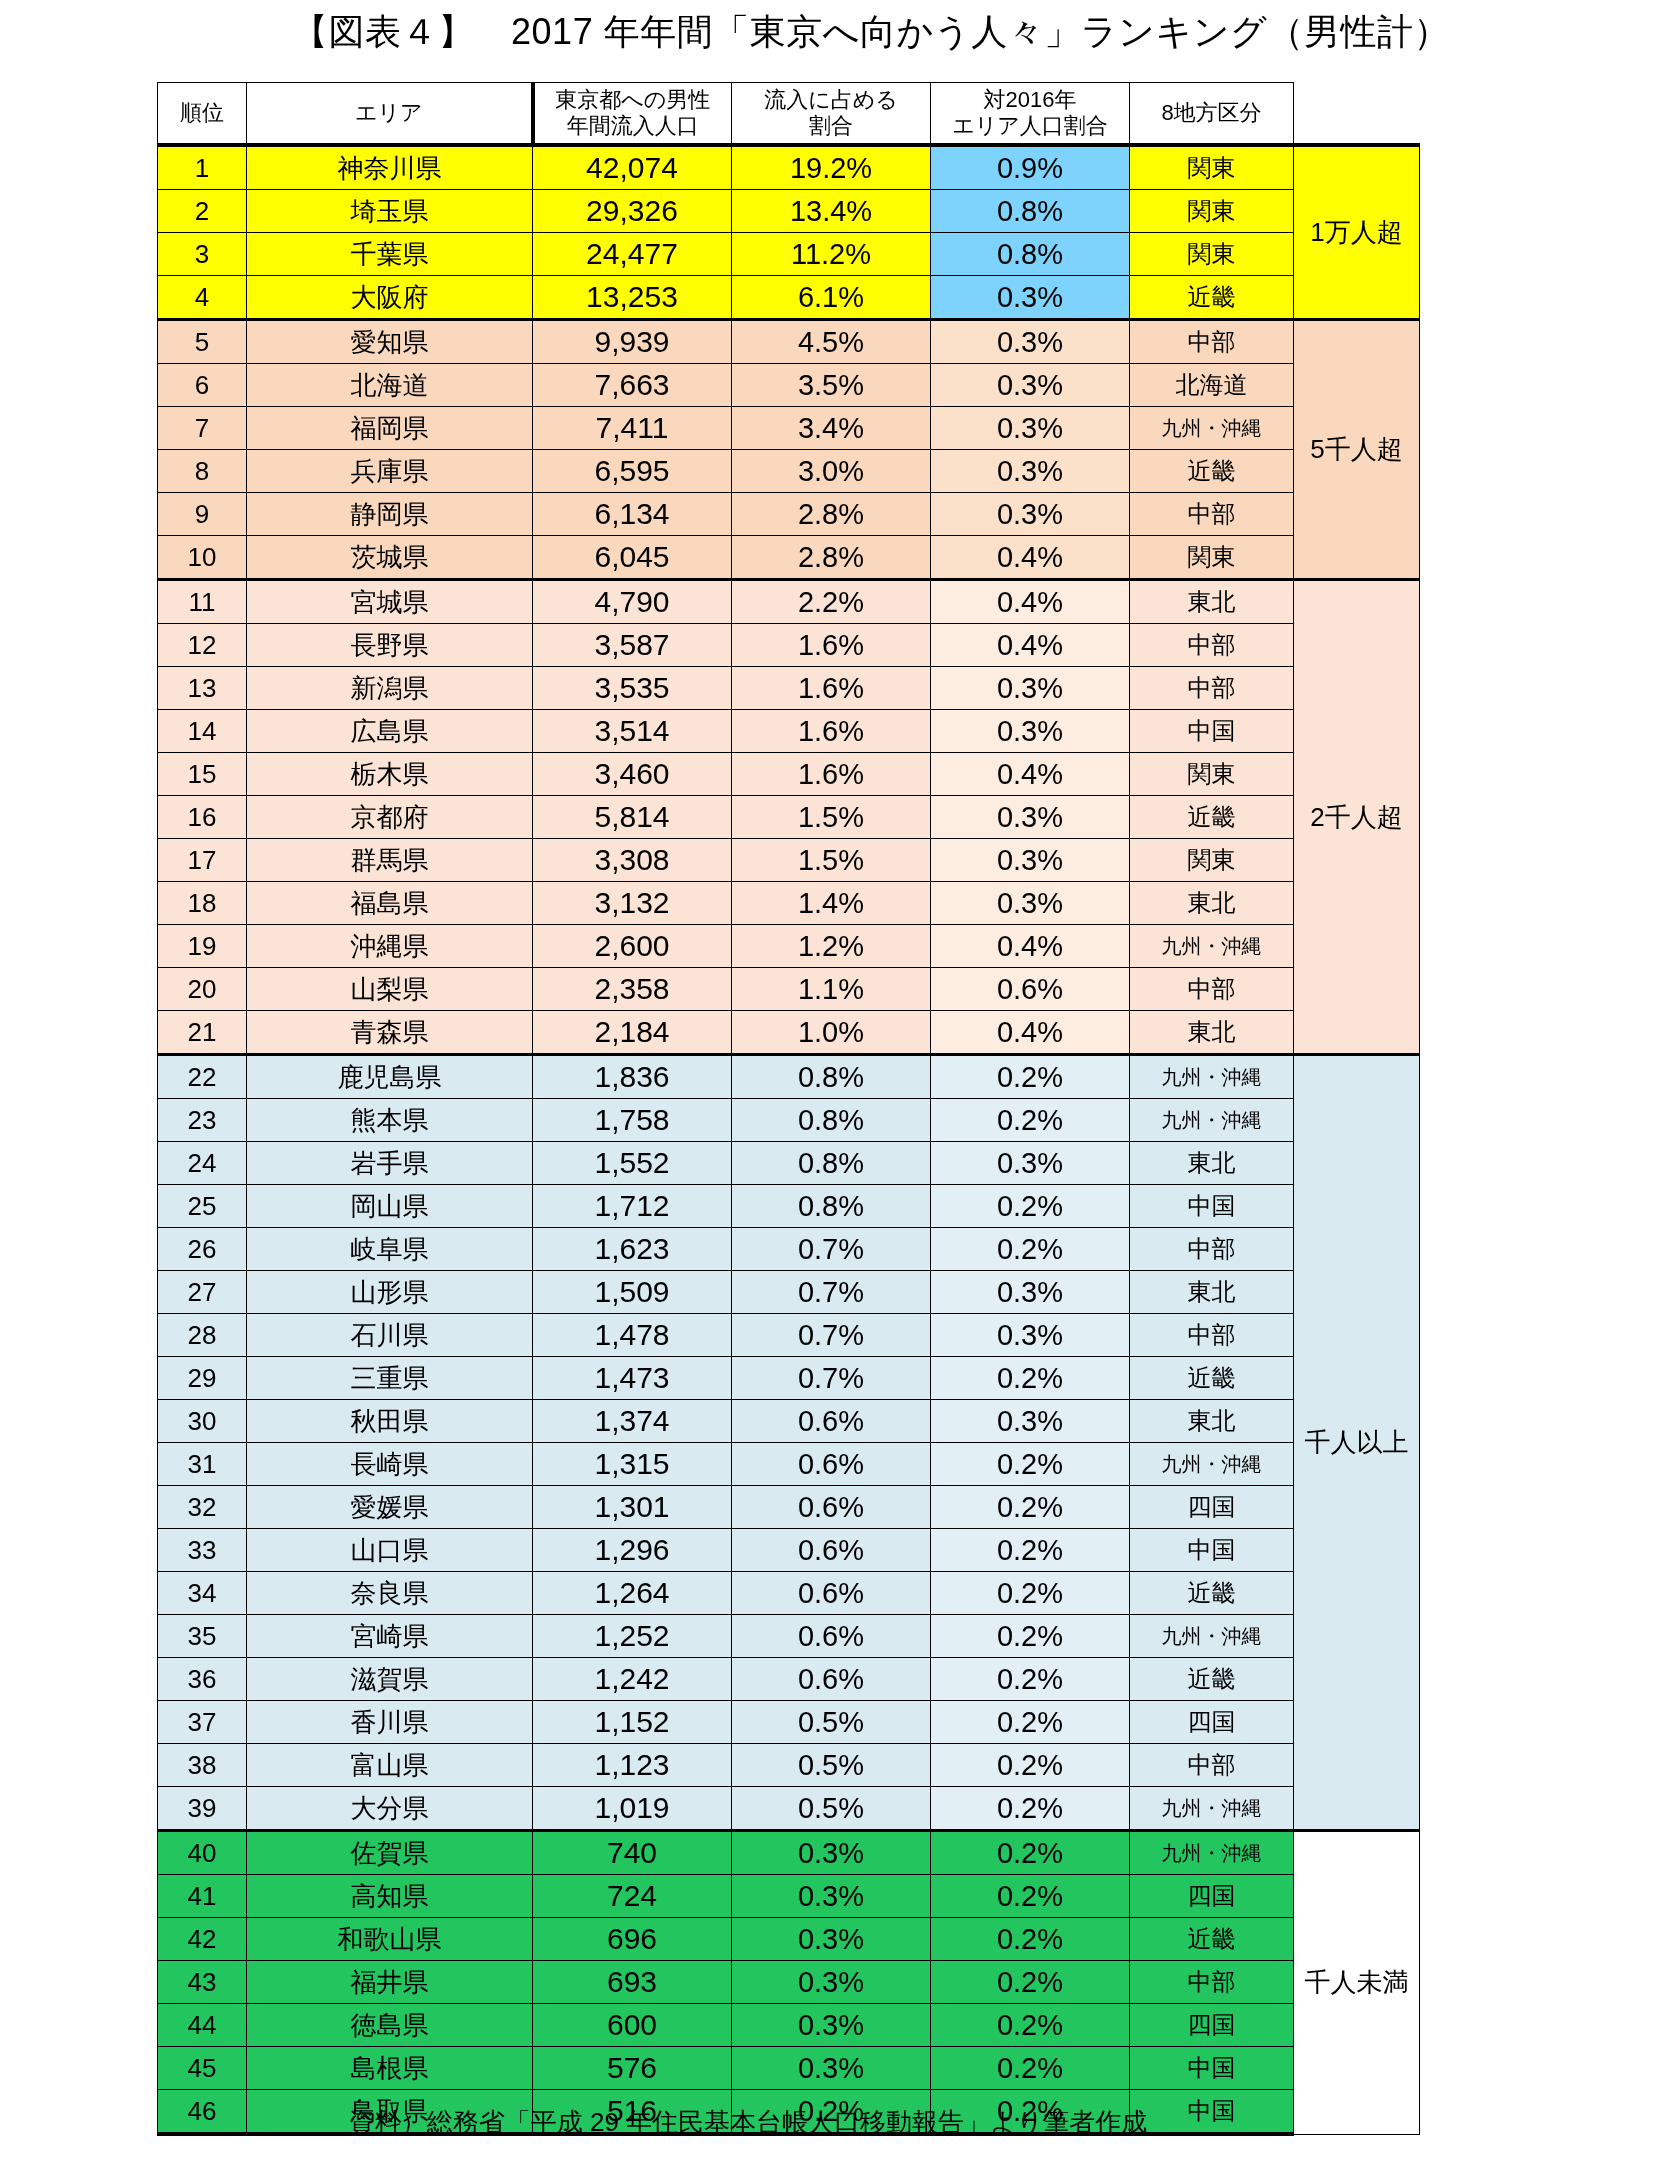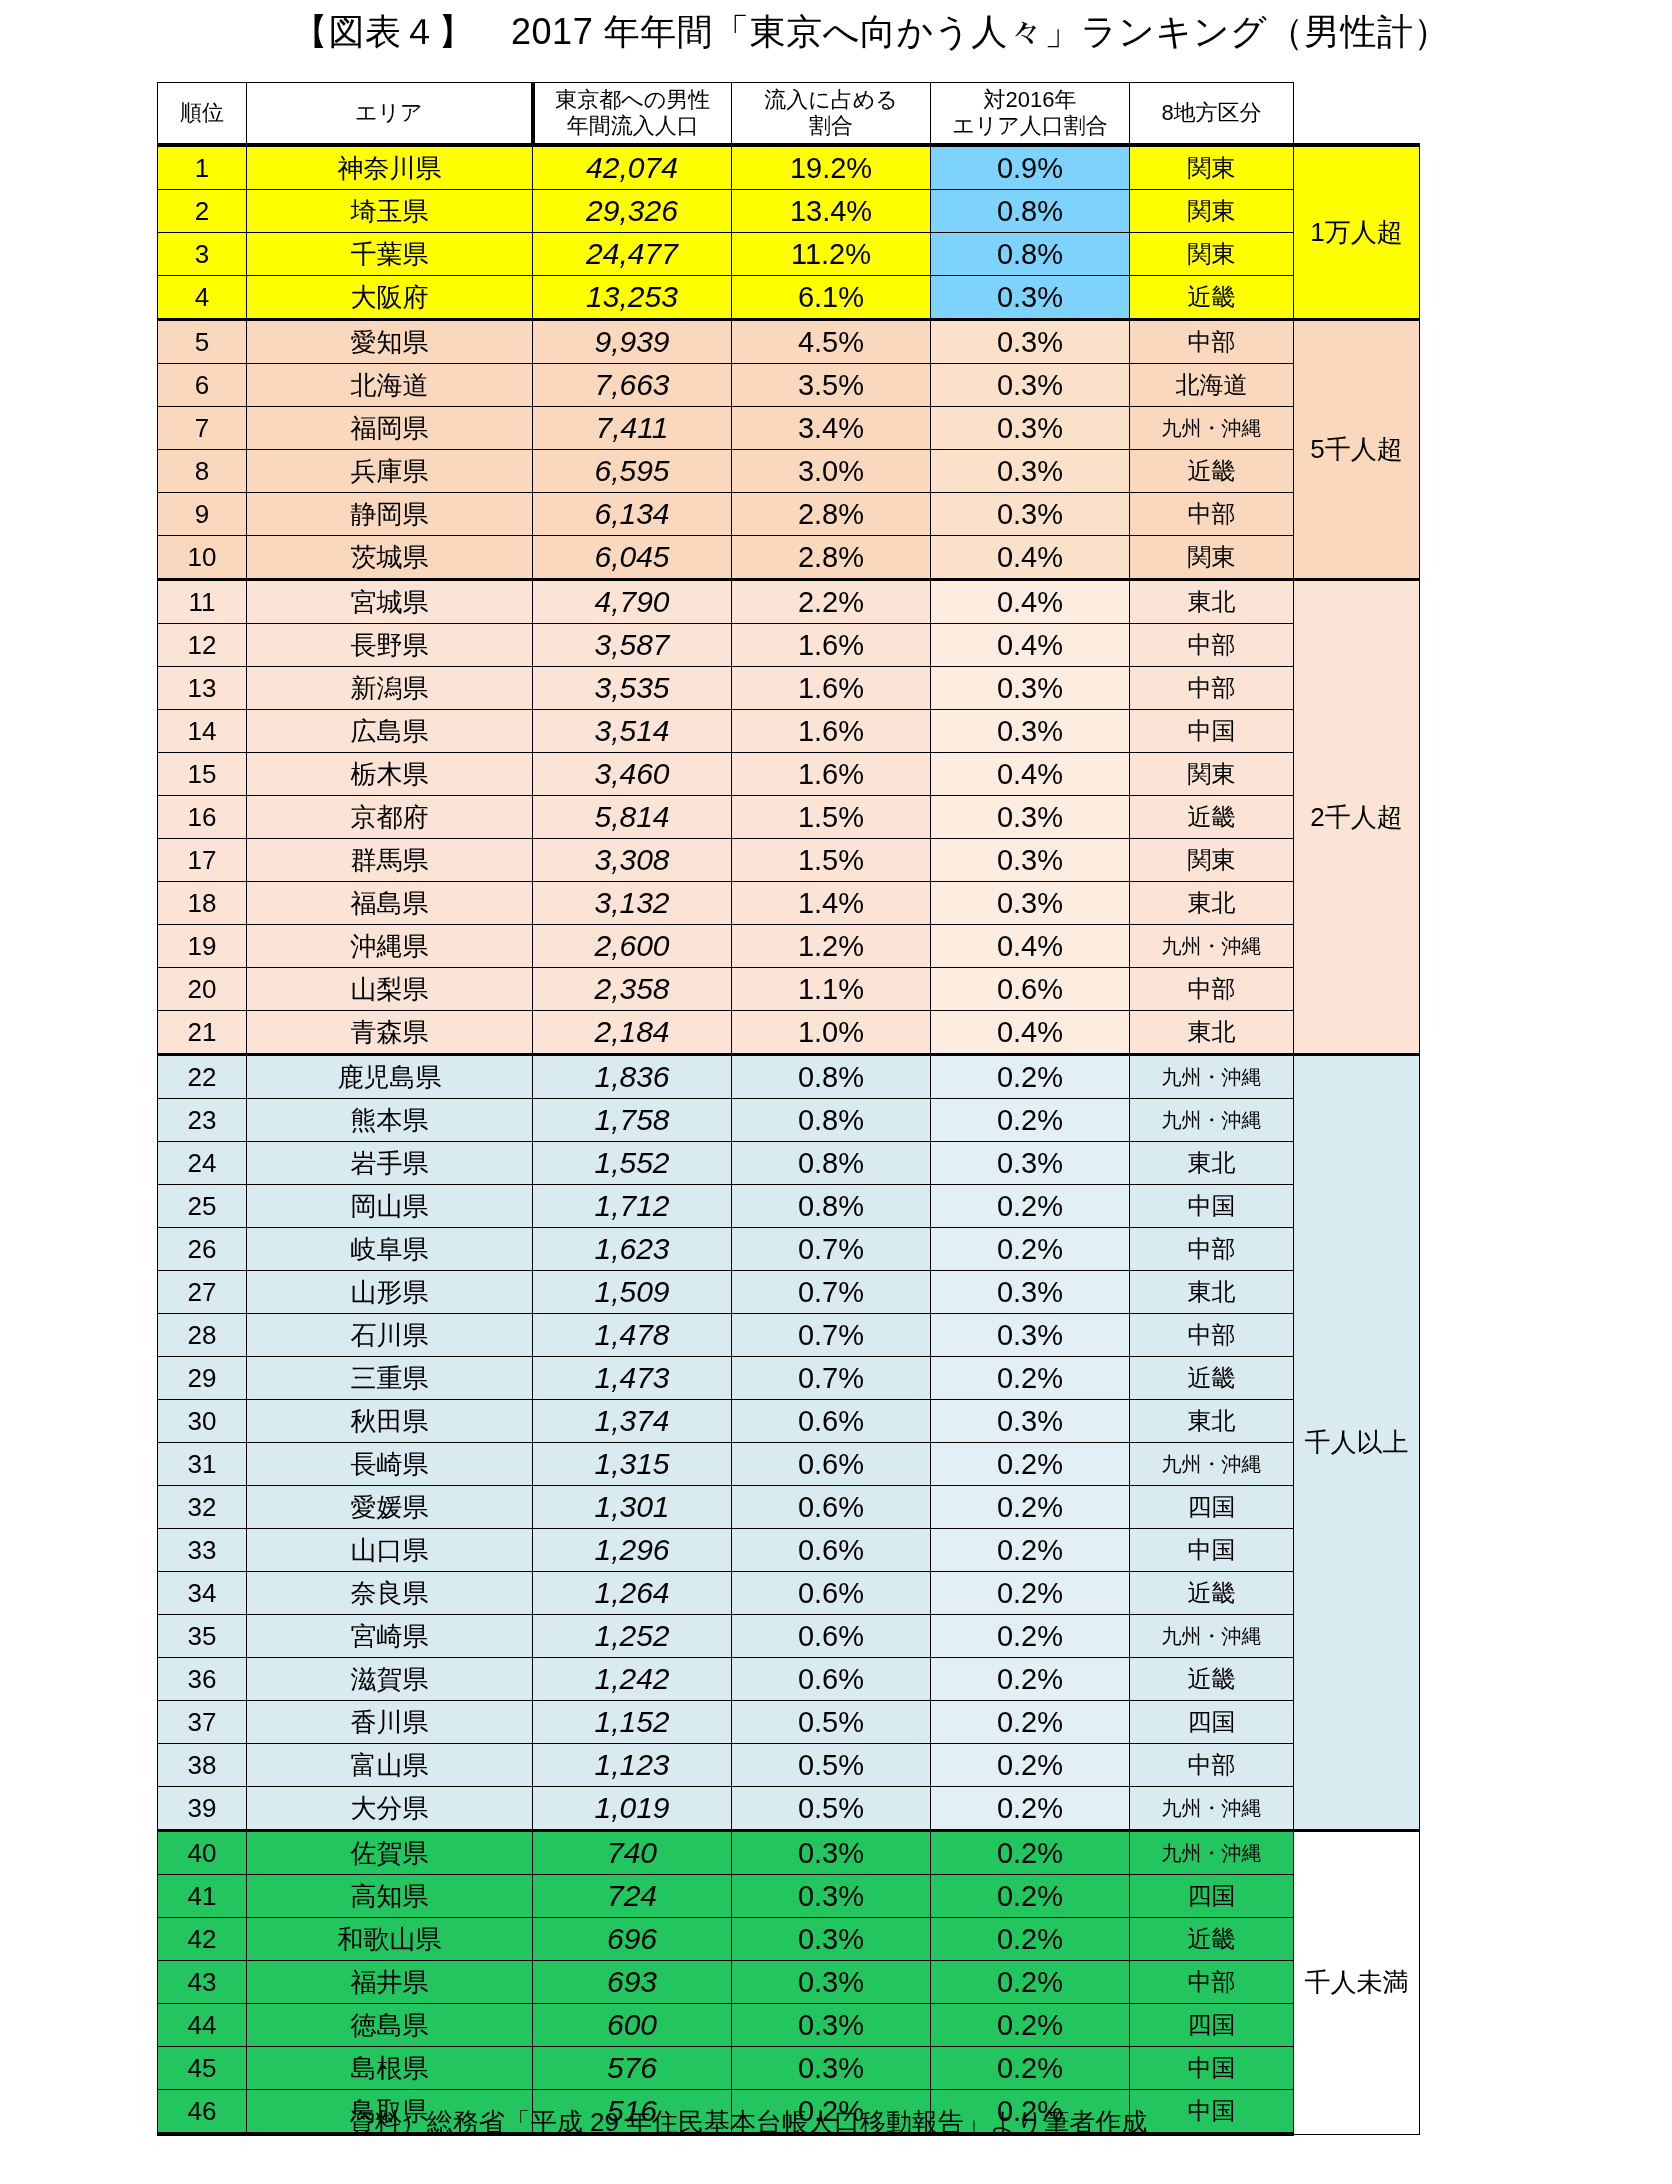--- a/index.html
+++ b/index.html
@@ -78,21 +78,21 @@
   thead th.hdr-spacer {
     border: none;
     background: transparent;
   }
   .hdr-l1, .hdr-l2 { display: block; }
 
   
   tbody td { height: 42px; }
   td.col-rank   { font-size: 26px; }
   td.col-area   { font-size: 26px; }
-  td.col-pop    { font-size: 30px; border-left: 4.8px solid #000000; font-style: italic; }
+  td.col-pop    { font-size: 30px; border-left: 4.8px solid #000000; }
   td.col-share  { font-size: 29px; }
   td.col-ratio  { font-size: 29px; }
   td.col-region { font-size: 24px; font-family: Liberation Mono, monospace; }
   td.col-region.small { font-size: 20px; }
 
   
   td.col-group {
     font-size: 26px;
     border-left: 4.8px solid #000000;
     border-right: 4.8px solid #000000;

